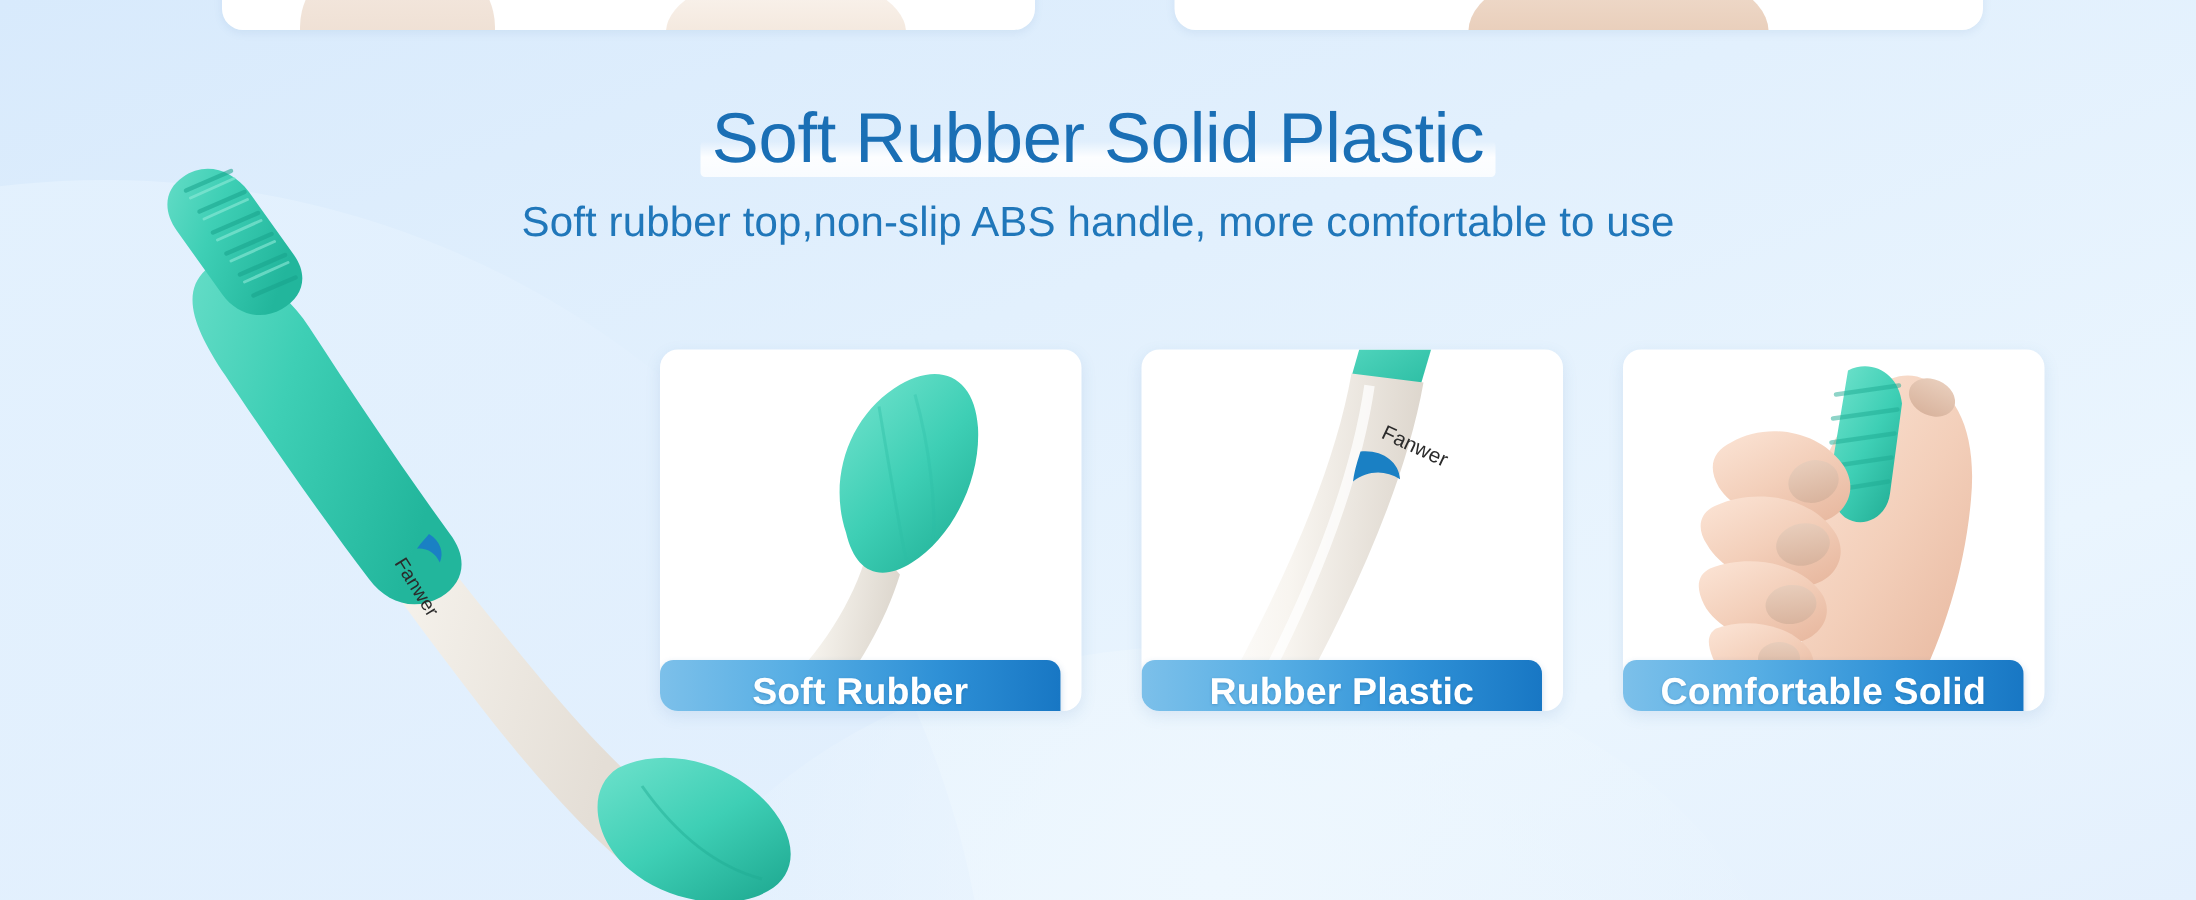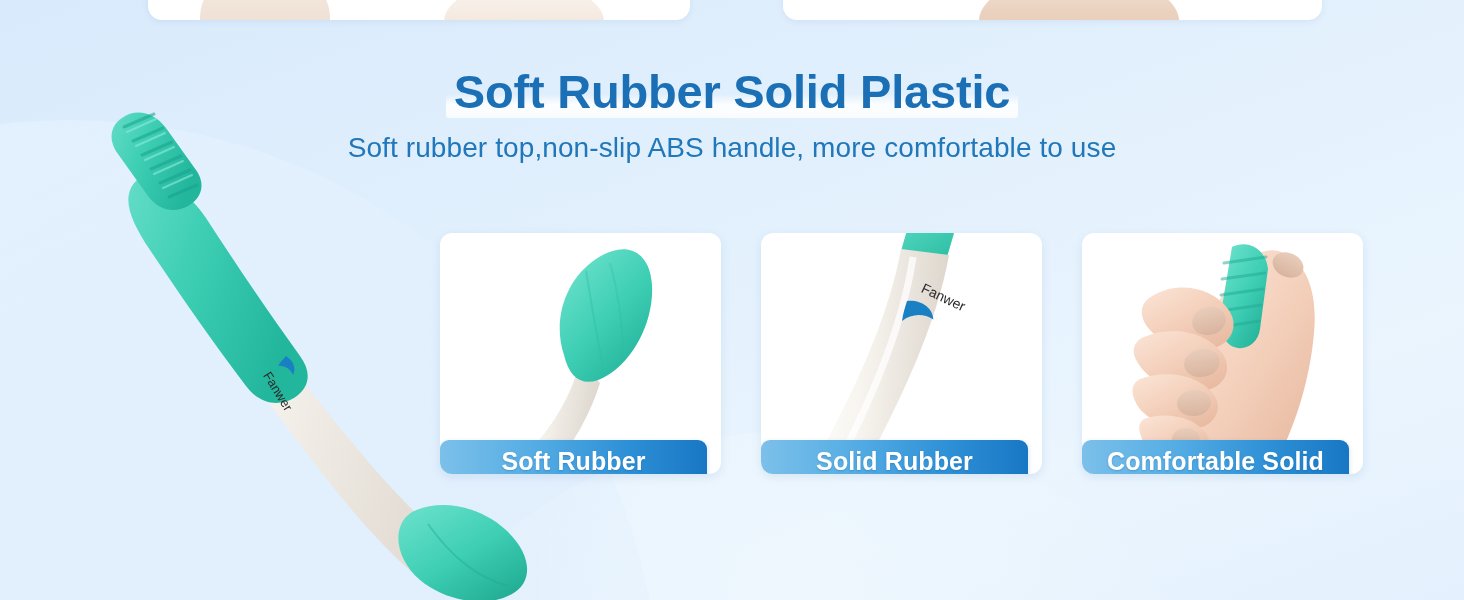--- a/index.html
+++ b/index.html
@@ -85,21 +85,21 @@
     bottom: 1px;
     height: 24px;
     background: linear-gradient(180deg, rgba(255,255,255,0) 0%, rgba(255,255,255,.92) 45%, rgba(255,255,255,.80) 100%);
     border-radius: 3px;
     z-index: 0;
   }
   .page-title {
     position: relative;
     z-index: 1;
     font-size: 47px;
-    font-weight: 700;
+    font-weight: 400;
     color: #1a6fb5;
     letter-spacing: -.2px;
     line-height: 1.12;
     white-space: nowrap;
   }
   .page-subtitle {
     margin-top: 13px;
     font-size: 28px;
     font-weight: 400;
     color: #2077ba;
@@ -311,21 +311,21 @@
 
         <path d="M152 24 C 142 92, 112 164, 76 232" stroke="#ffffff" stroke-width="7" fill="none" opacity=".75"></path>
 
         <g transform="translate(146,68) rotate(28)">
           <path d="M0 0 C 12 -8, 26 -6, 32 4 C 20 3, 10 9, 5 20 C 2 12, 1 5, 0 0 Z" fill="#1a80c4"></path>
           <text x="8" y="-14" font-family="Liberation Sans, sans-serif" font-size="14" fill="#2b2b2b" transform="rotate(-3)">Fanwer</text>
         </g>
       </svg>
     </div>
     <div class="card-caption">
-      <span>Solid Rubber</span>
+      <span>Rubber Plastic</span>
     </div>
   </div>
 
   <div class="card">
     <div class="card-media">
       <svg viewBox="0 0 281 241" class="media-svg">
         <defs>
           <linearGradient id="skinG" x1="0.1" y1="0" x2="0.9" y2="1">
             <stop offset="0" stop-color="#fbe3d4"></stop>
             <stop offset="0.5" stop-color="#f3cfba"></stop>

